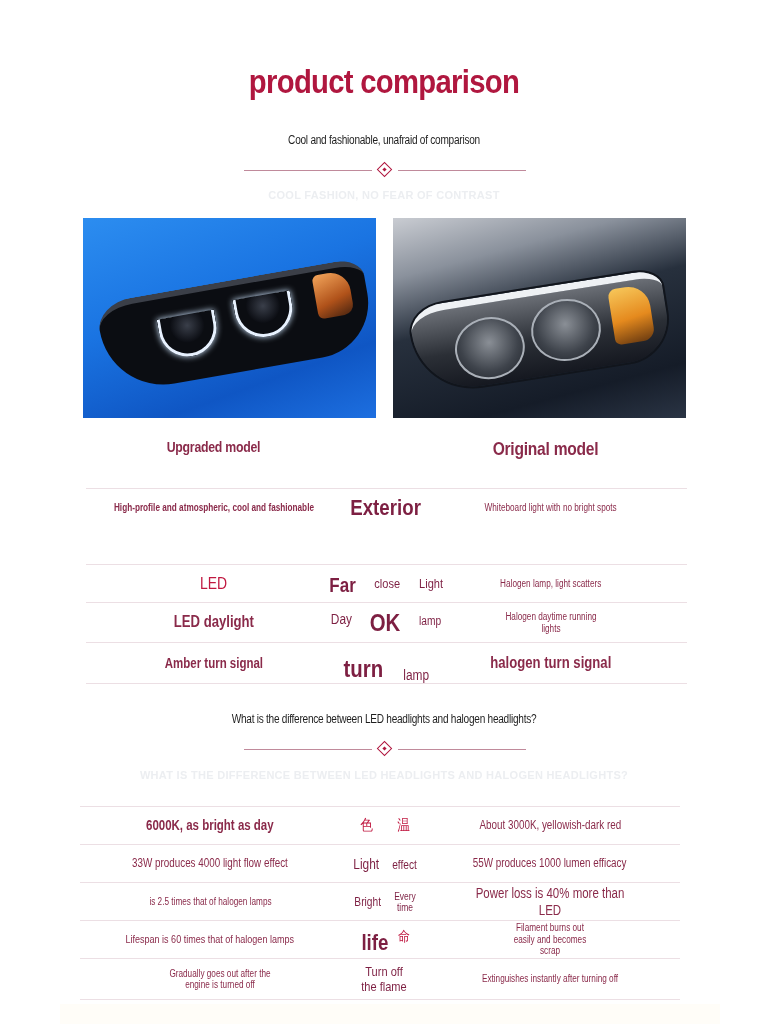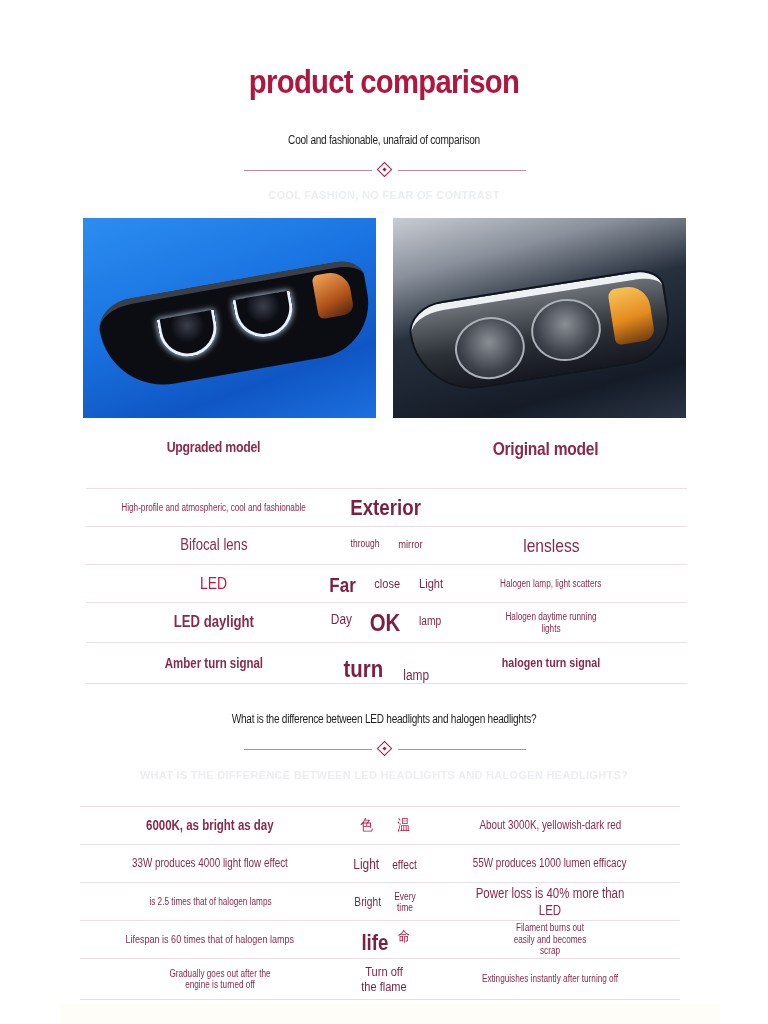--- a/index.html
+++ b/index.html
@@ -110,37 +110,28 @@
     <div class="hl-cup" style="left:118px; top:8px;"></div>
     <div class="hl-amber-r" style="left:200px; top:6px;"></div>
   </div>
 </div>
 
 <div class="model-label condensed" style="left:67px; font-size:15px;">Upgraded model</div>
 <div class="model-label condensed" style="left:399px; font-size:19px;">Original model</div>
 
 <div class="table" style="left:86px; top:488px; width:601px; height:196px;">
   <div class="row" style="top:0; width:601px; height:38px;">
-    <div class="cell" style="left:0; width:256px; font-size:10px;">
+    <div class="cell" style="left:0; width:256px; font-size:10px;font-weight:bold;">
         <span class="sq">High-profile and atmospheric, cool and fashionable</span>
       </div>
     <div class="cell mid" style="left:240px; width:120px;">
       <span style="font-size:22px; font-weight:bold;">Exterior</span>
     </div>
-  </div>
-  <div class="row" style="top:38px; width:601px; height:38px;">
-    <div class="cell" style="left:0; width:256px; font-size:16px;">
-        <span class="sq">Bifocal lens</span>
-      </div>
-    <div class="cell mid" style="left:240px; width:120px; padding-bottom:4px;">
-      <span style="font-size:10px;">through</span>
-      <span style="font-size:11px;">mirror</span>
-    </div>
-    <div class="cell" style="left:365px; width:200px; font-size:19px;">
-        <span class="sq">lensless</span>
+    <div class="cell" style="left:365px; width:200px; font-size:10px;">
+        <span class="sq">Whiteboard light with no bright spots</span>
       </div>
   </div>
   <div class="row" style="top:76px; width:601px; height:38px;">
     <div class="cell" style="left:0; width:256px; font-size:17px;">
         <span class="sq accent" style="font-weight:normal;">LED</span>
       </div>
     <div class="cell mid" style="left:230px; width:140px;">
       <span style="font-size:20px; font-weight:bold; padding-top:4px;">Far</span>
       <span style="font-size:13px;">close</span>
       <span style="font-size:13px;">Light</span>
@@ -163,21 +154,21 @@
       </div>
   </div>
   <div class="row" style="top:154px; width:601px; height:42px; border-bottom:1px solid #ecdfe4;">
     <div class="cell" style="left:0; width:256px; font-size:14px;">
         <span class="sq" style="font-weight:bold;">Amber turn signal</span>
       </div>
     <div class="cell mid" style="left:230px; width:140px;align-items:flex-end;">
       <span style="font-size:24px; font-weight:bold; padding-top:4px;">turn</span>
       <span style="font-size:14px;">lamp</span>
     </div>
-    <div class="cell" style="left:365px; width:200px; font-size:13px;text-align:right;">
+    <div class="cell" style="left:365px; width:200px; font-size:16px;text-align:right;">
         <span class="sq" style="font-weight:bold;">halogen turn signal</span>
       </div>
   </div>
 </div>
 
 <div class="subtitle condensed" style="top:712px;">What is the difference between LED headlights and halogen headlights?</div>
 <div class="divider" style="top:743px;">
   <div class="line-l"></div>
   <div class="diamond"></div>
   <div class="line-r"></div>

